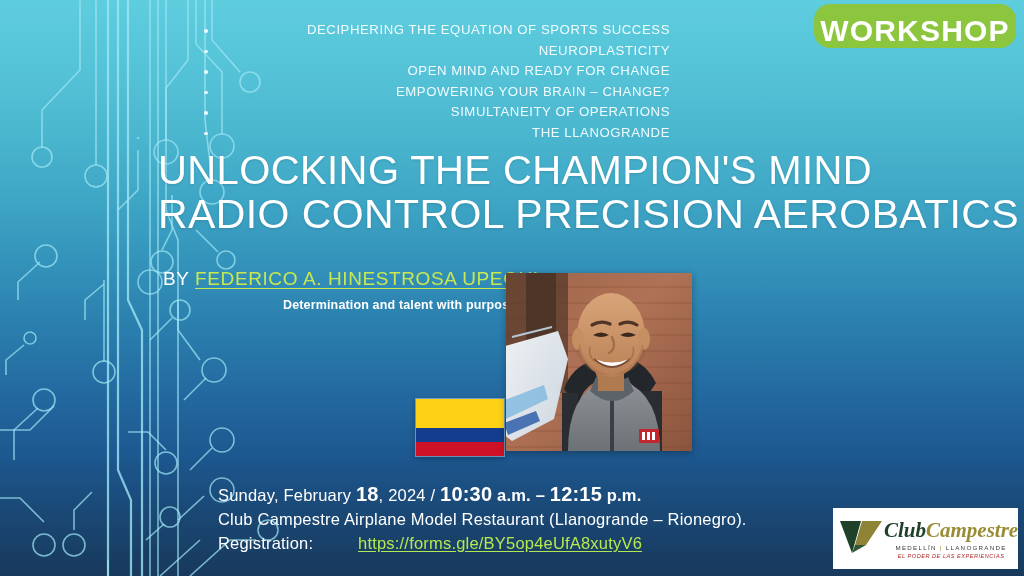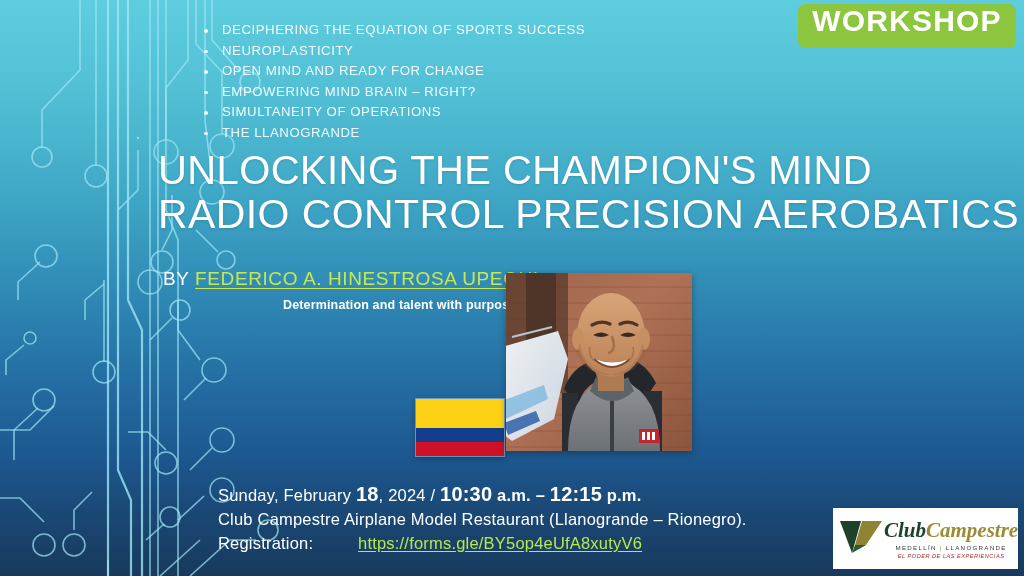--- a/index.html
+++ b/index.html
@@ -37,41 +37,42 @@
   }
   #circuit .trace { fill: none; stroke: #9fe6f4; stroke-width: 1.6; opacity: .72; }
   #circuit .node  { fill: none; stroke: #9fe6f4; stroke-width: 1.6; opacity: .72; }
   #circuit .thick { stroke-width: 2.2; opacity: .8; }
 
   
   #workshop-badge {
     position: absolute;
     right: 8px;
     top: 4px;
-    width: 218px;
+    width: 202px;
     height: 44px;
     background: #8cc63e;
-    border-radius: 7px;
+    border-radius: 16px;
     display: flex;
-    align-items: flex-start;
+    align-items: flex-end;
     justify-content: center;
   }
   #workshop-badge .label {
     color: #ffffff;
     font-size: 30px;
     font-weight: bold;
     letter-spacing: 1.2px;
   }
 
   
   #bullets {
     position: absolute;
     left: 200px;
     top: 20px;
     width: 470px;
+    text-align: right;
   }
   #bullets li {
     list-style: none;
     position: relative;
     color: #f0fbff;
     font-size: 13.2px;
     letter-spacing: .55px;
     line-height: 20.5px;
     padding-left: 22px;
     white-space: nowrap;
@@ -303,21 +304,21 @@
 
   <div id="workshop-badge">
     <span class="label">WORKSHOP</span>
   </div>
 
   <div id="bullets">
     <ul>
       <li>DECIPHERING THE EQUATION OF SPORTS SUCCESS</li>
       <li>NEUROPLASTICITY</li>
       <li>OPEN MIND AND READY FOR CHANGE</li>
-      <li>EMPOWERING MIND BRAIN – RIGHT?</li>
+      <li>EMPOWERING YOUR BRAIN – CHANGE?</li>
       <li>SIMULTANEITY OF OPERATIONS</li>
       <li>THE LLANOGRANDE</li>
     </ul>
   </div>
 
   <div id="title-block">
     <div class="line line1">UNLOCKING THE CHAMPION'S MIND</div>
     <div class="line line2">RADIO CONTROL PRECISION AEROBATICS</div>
   </div>
 

